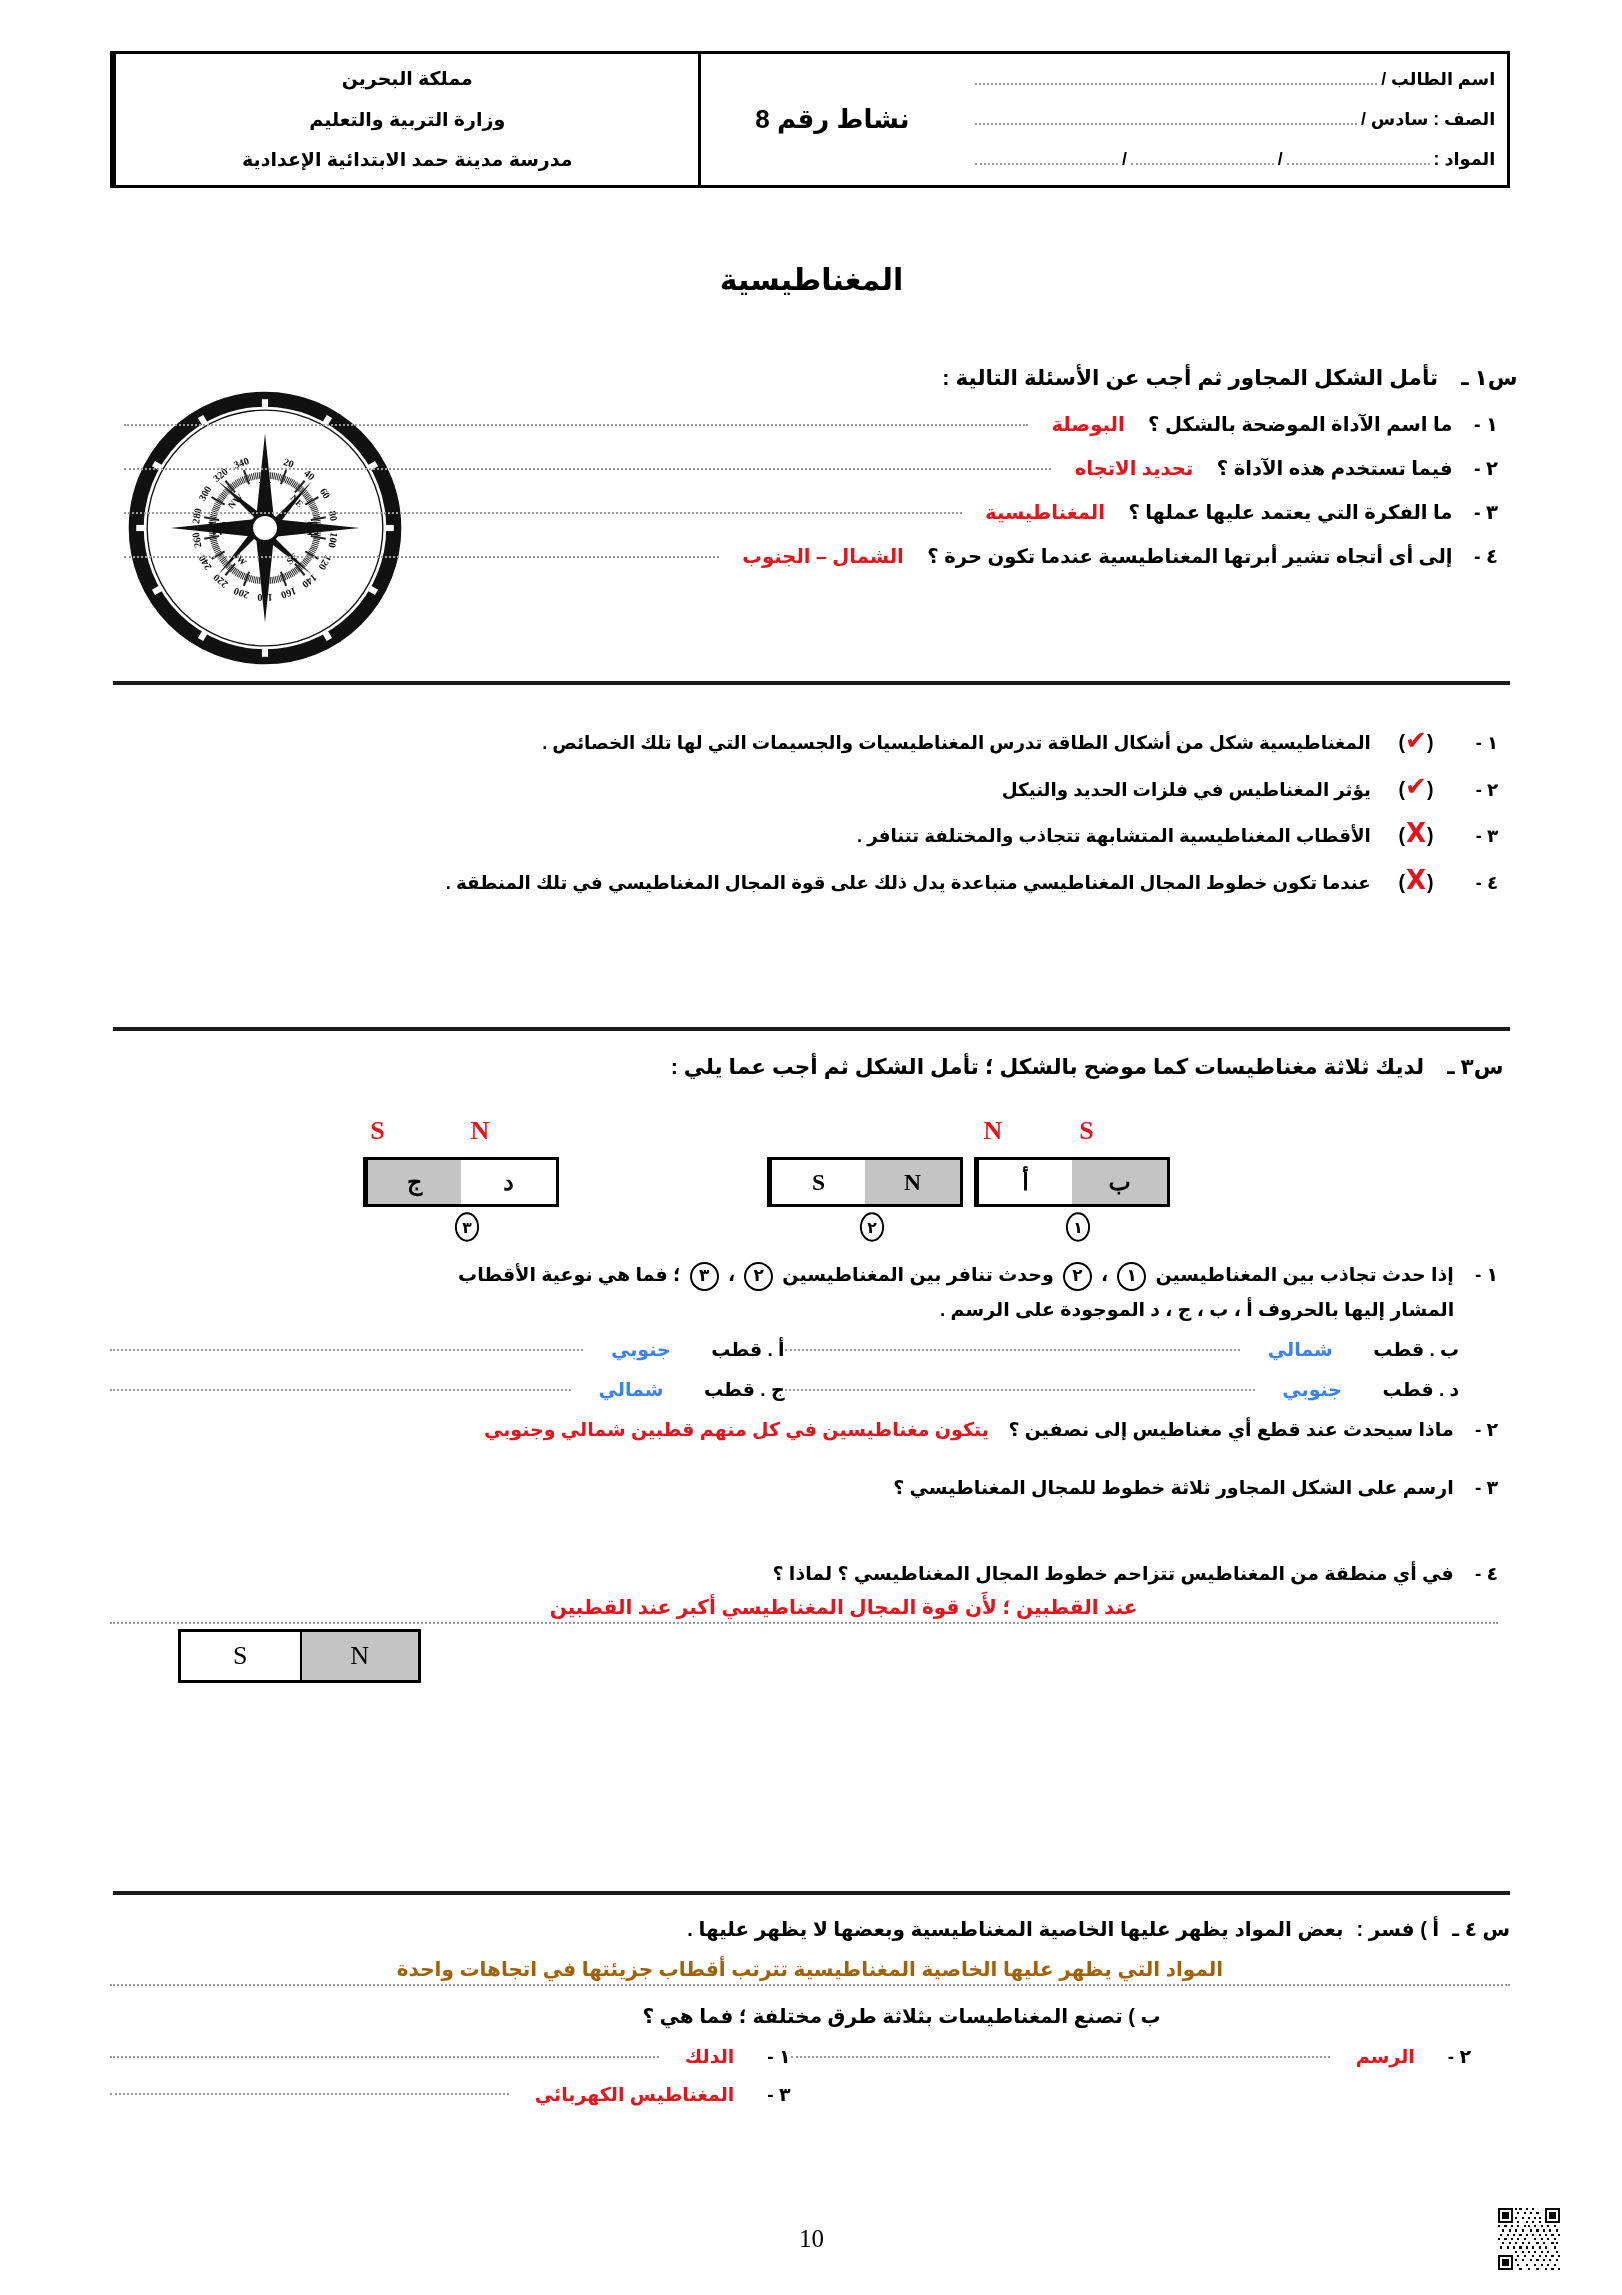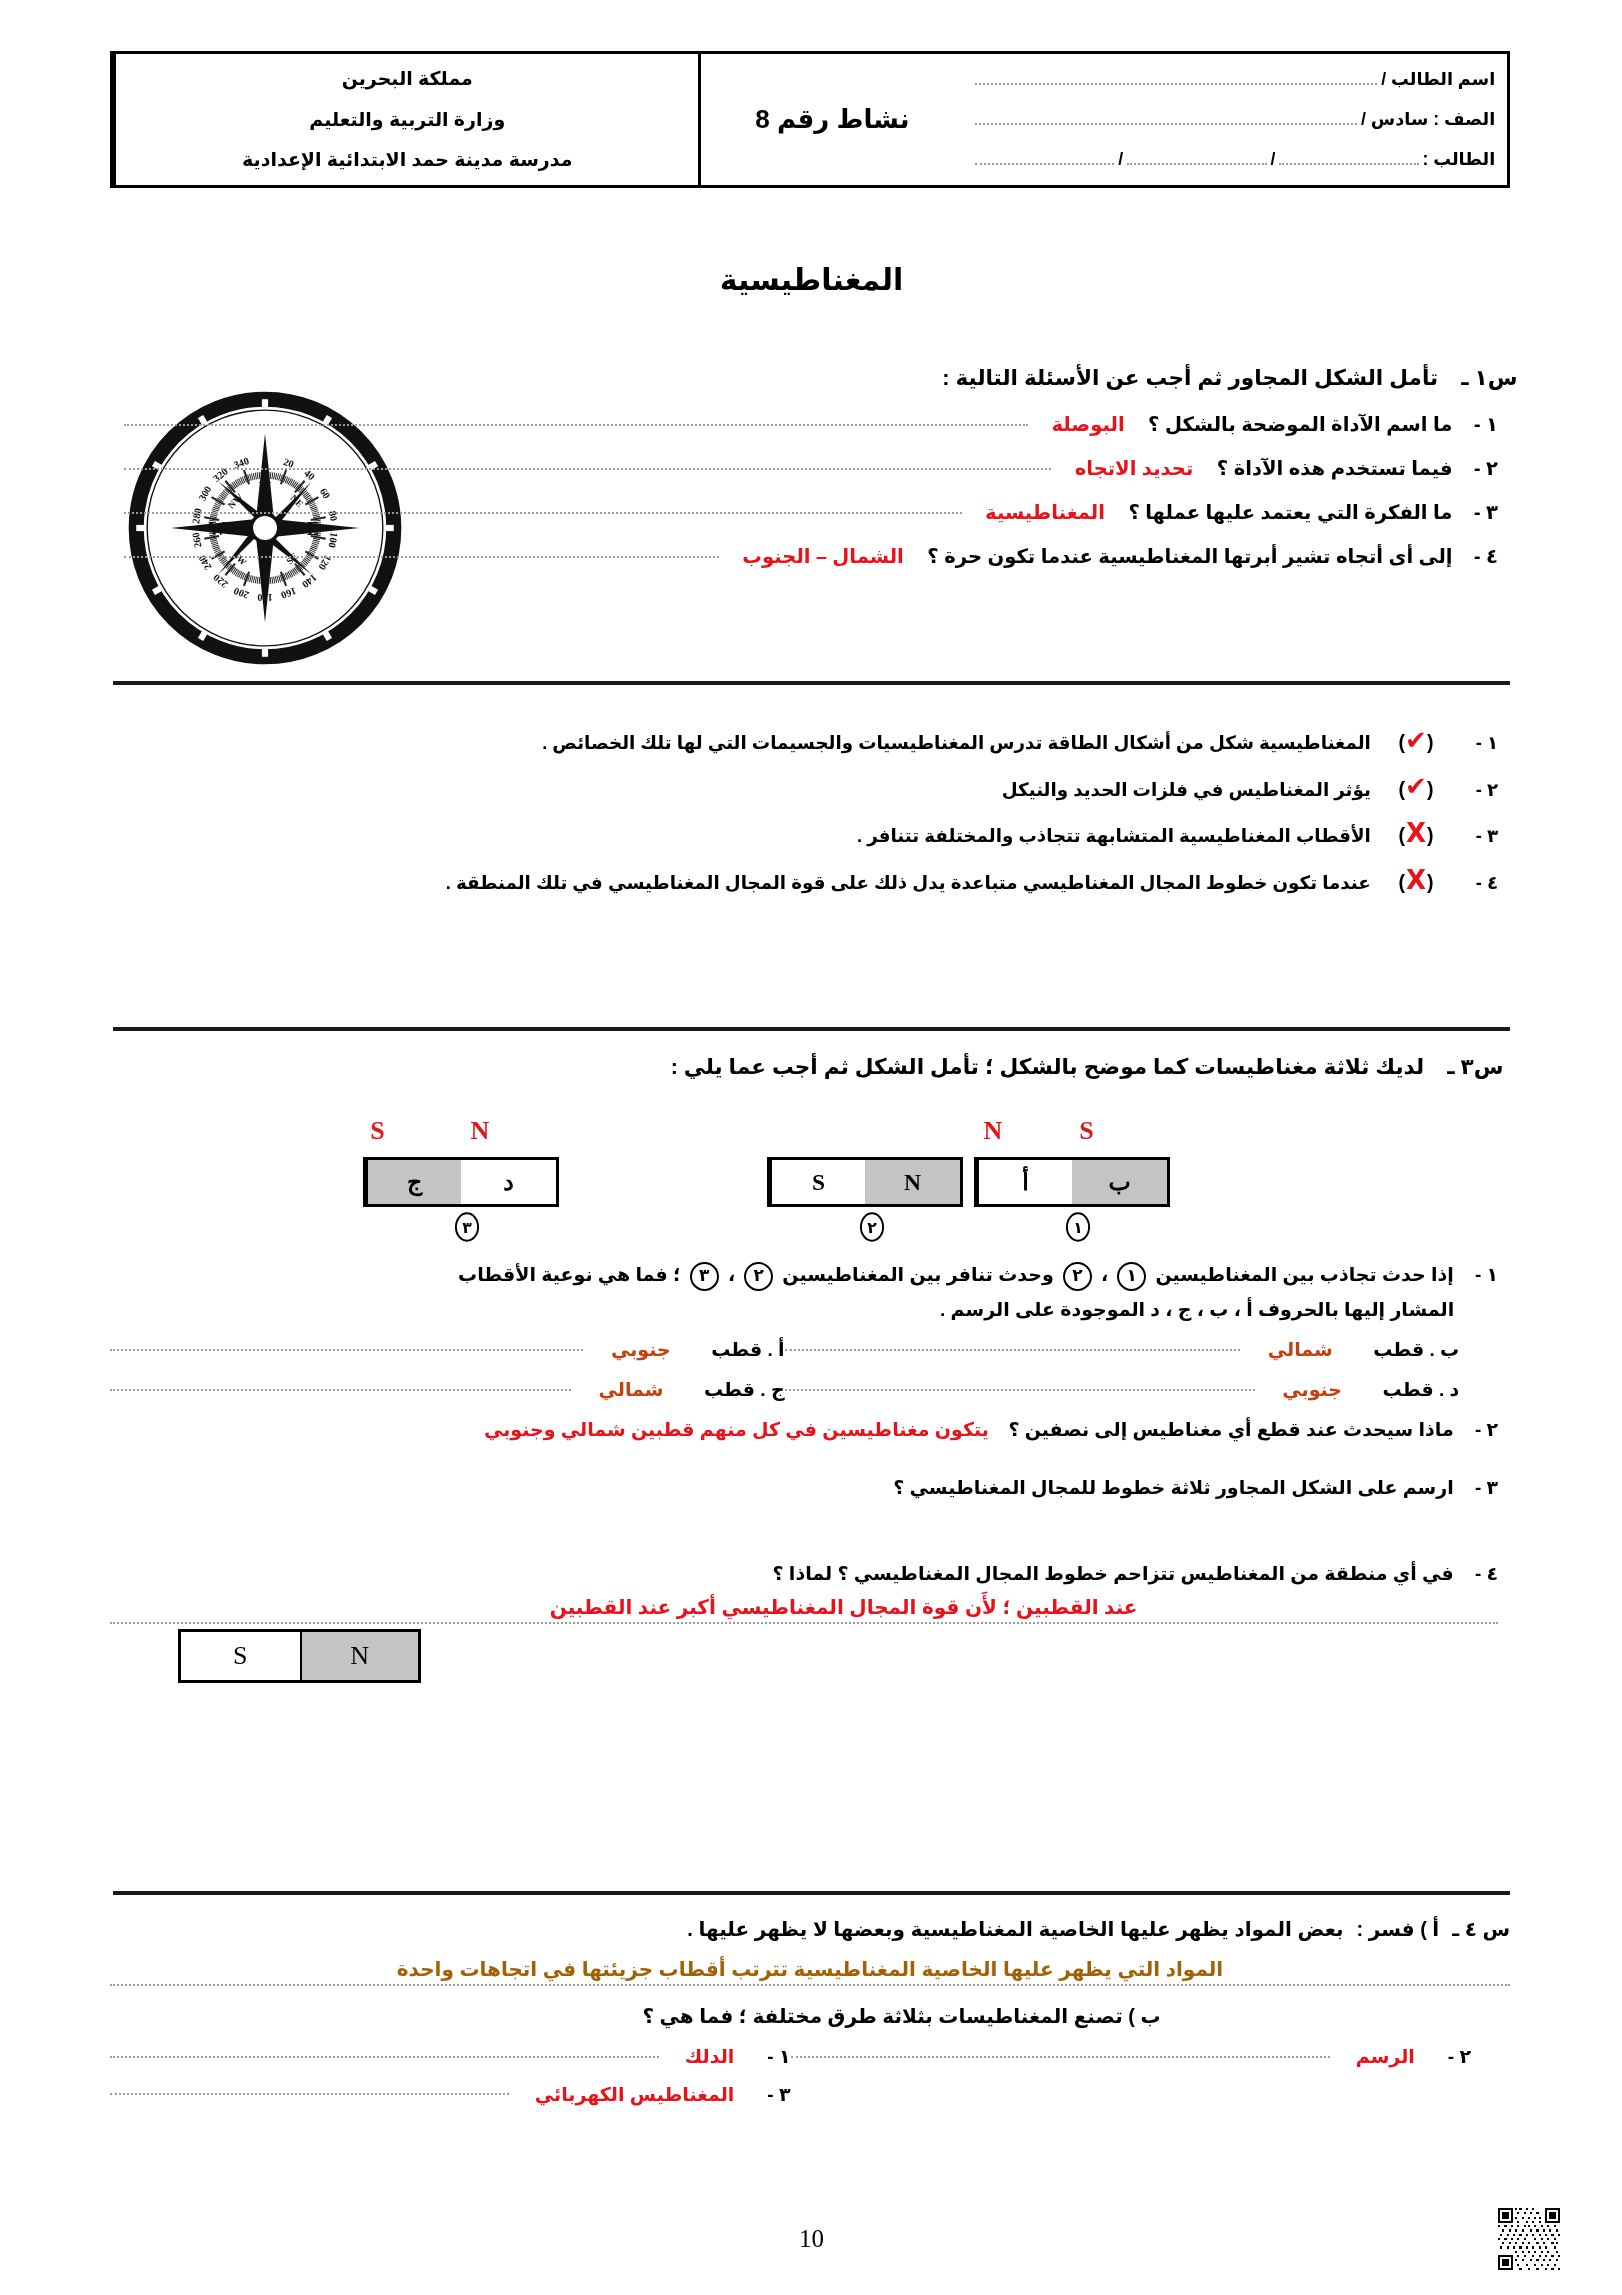--- a/index.html
+++ b/index.html
@@ -314,21 +314,21 @@
   .pole-cell {
     flex: 1 1 50%;
     display: flex;
     flex-direction: row;
     align-items: baseline;
     gap: 7.9px;
   }
   .pole-lbl { flex: 0 0 auto; white-space: nowrap; margin-left: 13px; }
   .pole-val {
     flex: 0 0 auto;
-    color: #c2410c;
+    color: #3b82f6;
     font-weight: bold;
     padding: 0 19.6px;
     white-space: nowrap;
   }
   .pole-dots {
     flex: 1 1 auto;
     border-bottom: 2.6px dotted #9a9a9a;
     height: 0.7px;
     position: relative;
     top: -5.2px;
@@ -503,21 +503,21 @@
     <div class="hdr-cell hdr-student">
       <div class="stu-row">
         <span class="stu-label">اسم الطالب /</span>
         <span class="dots-fill"></span>
       </div>
       <div class="stu-row">
         <span class="stu-label">الصف : سادس /</span>
         <span class="dots-fill"></span>
       </div>
       <div class="stu-row">
-        <span class="stu-label">الطالب :</span>
+        <span class="stu-label">المواد :</span>
         <span class="seg"></span>
         <span class="slash">/</span>
         <span class="seg"></span>
         <span class="slash">/</span>
         <span class="seg"></span>
       </div>
     </div>
 
     <div class="hdr-cell hdr-activity">
       <div class="hdr-activity-title">نشاط رقم 8</div>

